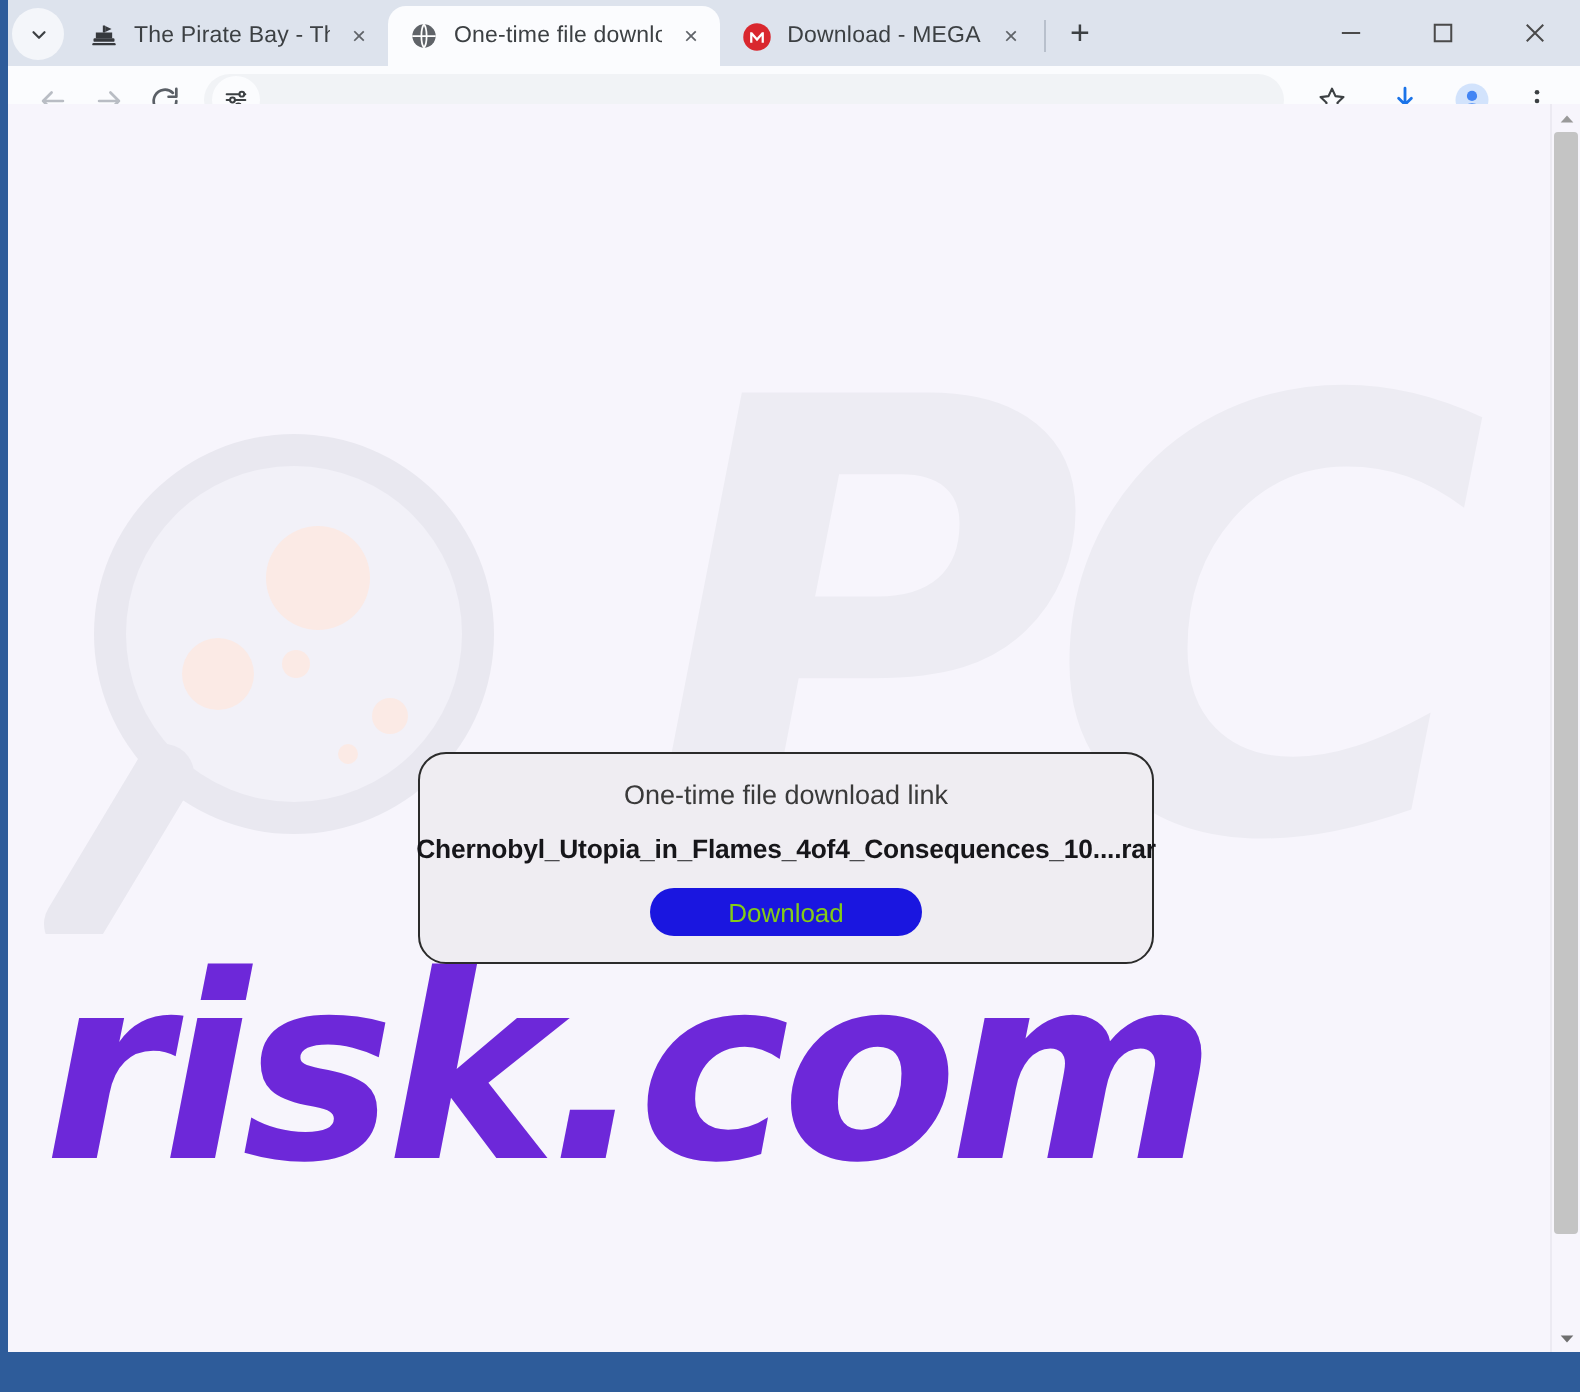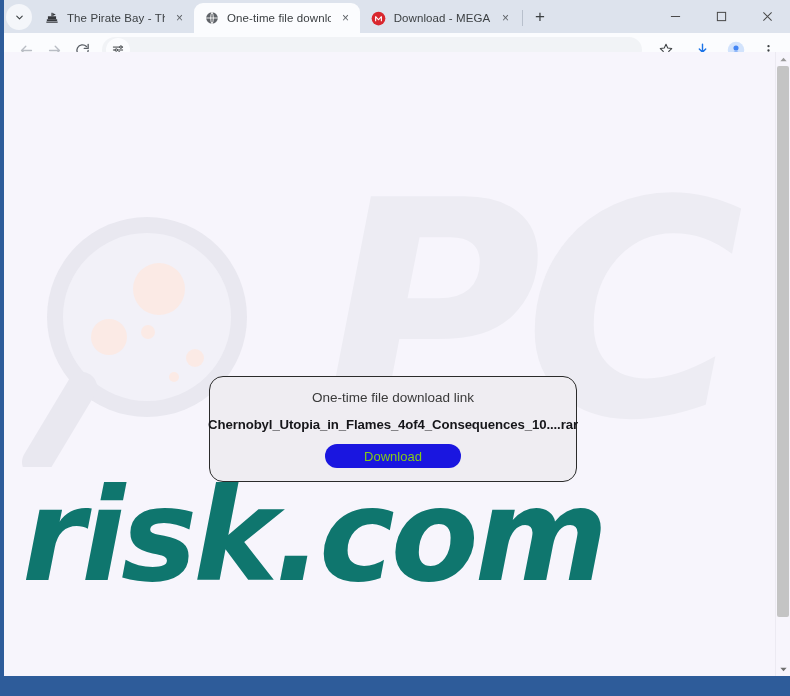--- a/index.html
+++ b/index.html
@@ -144,21 +144,21 @@
     color:#edecf3;
     letter-spacing:-18px;
     line-height:1;
     user-select:none;
     white-space:nowrap;
   }
   #wm-risk {
     position:absolute; left:18px; top:420px;
     font-family:"DejaVu Sans", sans-serif;
     font-size:128px; font-weight:bold; font-style:italic;
-    color:#0f766e;
+    color:#6d28d9;
     letter-spacing:-4px;
     line-height:1;
     user-select:none;
     white-space:nowrap;
   }
   #wm-glass {
     position:absolute; left:18px; top:155px;
     width:250px; height:260px;
   }
 

